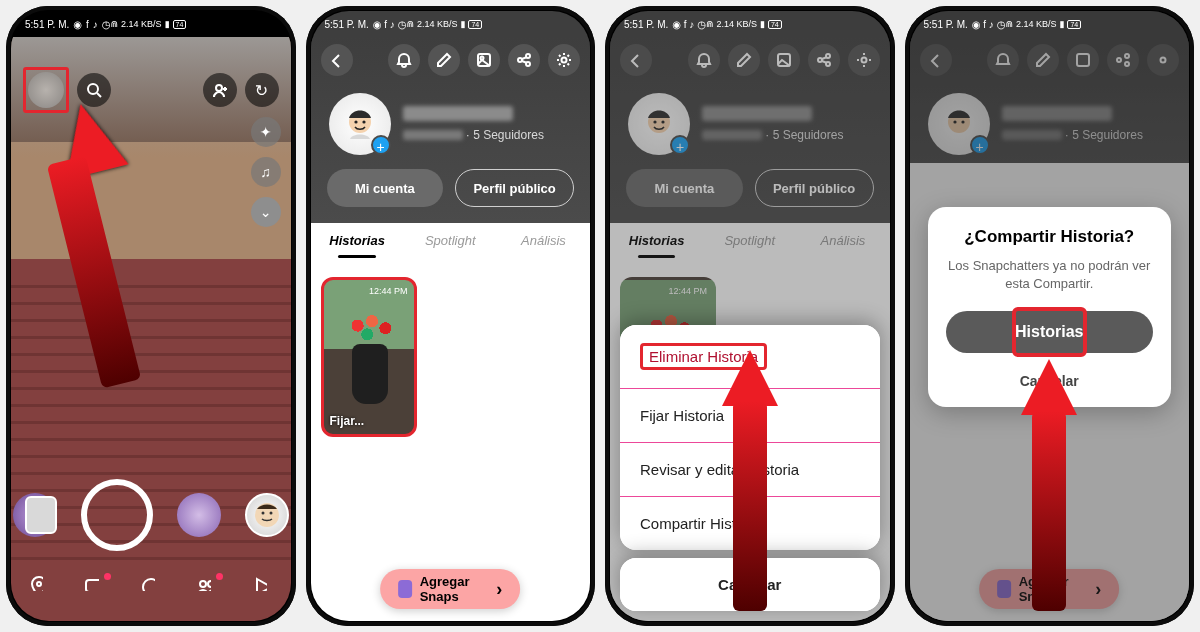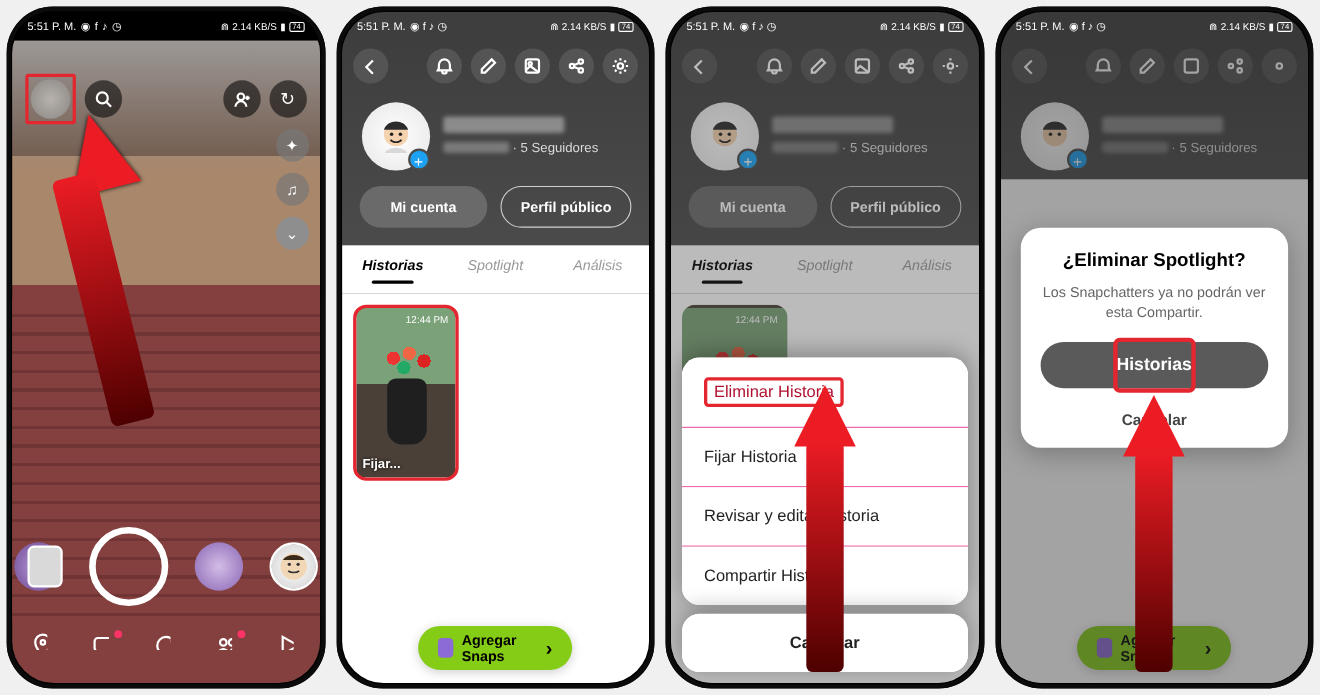--- a/index.html
+++ b/index.html
@@ -12,21 +12,21 @@
     --red:#e3262f;
     --accent:#ec1c24;
     --pill:#5b5b5b;
     --crimson:#b01030;
     --yellow:#fff464;
   }
   *{box-sizing:border-box;font-family:Arial,Helvetica,sans-serif;}
   body{margin:0;background:var(--page-bg);width:1200px;height:632px;display:flex;gap:10px;padding:6px;}
   .phone{flex:1;background:var(--phone-bg);border-radius:42px;overflow:hidden;position:relative;display:flex;flex-direction:column;box-shadow:0 0 0 4px #0b0b0b inset;}
   .phone-inner{position:absolute;inset:5px;border-radius:38px;overflow:hidden;display:flex;flex-direction:column;}
-  .status-bar{height:26px;color:#fff;font-size:10px;display:flex;align-items:center;padding:0 14px;justify-content:space-between;z-index:30;position:relative;}
+  .status-bar{height:26px;color:#fff;font-size:10px;display:flex;align-items:center;padding:0 14px;z-index:30;position:relative;}
   .status-bar.dark{color:#fff;}
   .sb-left{display:flex;align-items:center;gap:4px;}
   .sb-right{display:flex;align-items:center;gap:3px;font-size:9px;}
   .mini-box{border:1px solid #fff;font-size:7px;padding:0 2px;border-radius:2px;}
 
   
   .camera-bg{flex:1;position:relative;background:linear-gradient(#6f5648 0 18%, #a8876b 18% 38%, #83403f 38% 100%);}
   .slats{position:absolute;left:0;right:0;top:40%;bottom:10%;background:repeating-linear-gradient(#83403f 0 14px,#6f3433 14px 17px);}
   .top-gradient{position:absolute;top:0;left:0;right:0;height:120px;background:linear-gradient(#9c9895 0%, rgba(0,0,0,0) 100%);}
   .cam-header{position:absolute;top:30px;left:0;right:0;display:flex;align-items:center;justify-content:space-between;padding:0 12px;}
@@ -72,21 +72,21 @@
   .tab.active:after{content:"";position:absolute;bottom:0;left:30%;right:30%;height:3px;background:#000;border-radius:2px;}
 
   .stories-area{flex:1;background:#fff;position:relative;padding:10px;}
   .story-card{width:96px;height:160px;border-radius:12px;position:relative;overflow:hidden;background:linear-gradient(#7aa177 0 45%, #4b4038 45% 100%);border:3px solid var(--red);}
   .story-card.nohl{border:3px solid transparent;}
   .story-vase{position:absolute;left:28px;bottom:30px;width:36px;height:60px;background:#1f1f1f;border-radius:8px 8px 14px 14px;}
   .flowers{position:absolute;left:24px;top:28px;width:48px;height:44px;background:radial-gradient(circle at 20% 40%, #e33 0 6px, transparent 6px),radial-gradient(circle at 50% 30%, #e64 0 6px, transparent 6px),radial-gradient(circle at 78% 46%, #d22 0 6px, transparent 6px),radial-gradient(circle at 40% 60%, #2a6 0 6px, transparent 6px);}
   .story-time{font-size:9px;}
   .story-label{position:absolute;bottom:6px;left:6px;color:#fff;font-size:12px;font-weight:700;text-shadow:0 0 3px #000;}
 
-  .add-snaps{position:absolute;bottom:12px;left:50%;transform:translateX(-50%);height:40px;padding:0 18px;border-radius:20px;background:#84cc16;box-shadow:0 2px 10px rgba(0,0,0,.2);display:flex;align-items:center;gap:8px;font-size:13px;font-weight:600;}
+  .add-snaps{position:absolute;bottom:12px;left:50%;transform:translateX(-50%);height:40px;padding:0 18px;border-radius:20px;background:#fca5a5;box-shadow:0 2px 10px rgba(0,0,0,.2);display:flex;align-items:center;gap:8px;font-size:13px;font-weight:600;}
   .as-icon{width:18px;height:18px;background:#8c6bd6;border-radius:4px;}
 
   
   .sheet-back{position:absolute;inset:0;background:rgba(60,60,60,.35);}
   .sheet{position:absolute;left:10px;right:10px;bottom:10px;background:#fff;border-radius:16px;overflow:hidden;box-shadow:0 -4px 20px rgba(0,0,0,.3);}
   .sheet-item{padding:18px 20px;font-size:15px;color:#222;border-bottom:1px solid #ec4899;background:#fff;}
   .sheet-item.danger span{color:var(--crimson);}
   .hl-inline{display:inline-block;border:3px solid var(--red);padding:2px 6px;border-radius:4px;}
   .sheet-cancel{margin-top:8px;border-radius:16px;}
 
@@ -491,21 +491,21 @@
   <div style="flex:1;background:#fff;position:relative;">
     <div class="add-snaps">
       <span class="as-icon"></span>
       <span>Agregar Snaps</span>
       <span style="font-size:18px;">›</span>
     </div>
   </div>
 
   <div class="modal-back"></div>
   <div class="modal">
-    <h3>¿Eliminar Spotlight?</h3>
+    <h3>¿Compartir Historia?</h3>
     <p>Los Snapchatters ya no podrán ver esta Compartir.</p>
     <div class="modal-btn">
       <span class="hl-around" style="left:66px;right:66px;top:-4px;bottom:-4px;"></span>
       <span>Historias</span>
     </div>
     <div class="modal-cancel">Cancelar</div>
   </div>
 
   <div class="arrow-up" style="top:348px;"></div>
   <div class="arrow-shaft-up" style="top:400px;height:200px;"></div>

